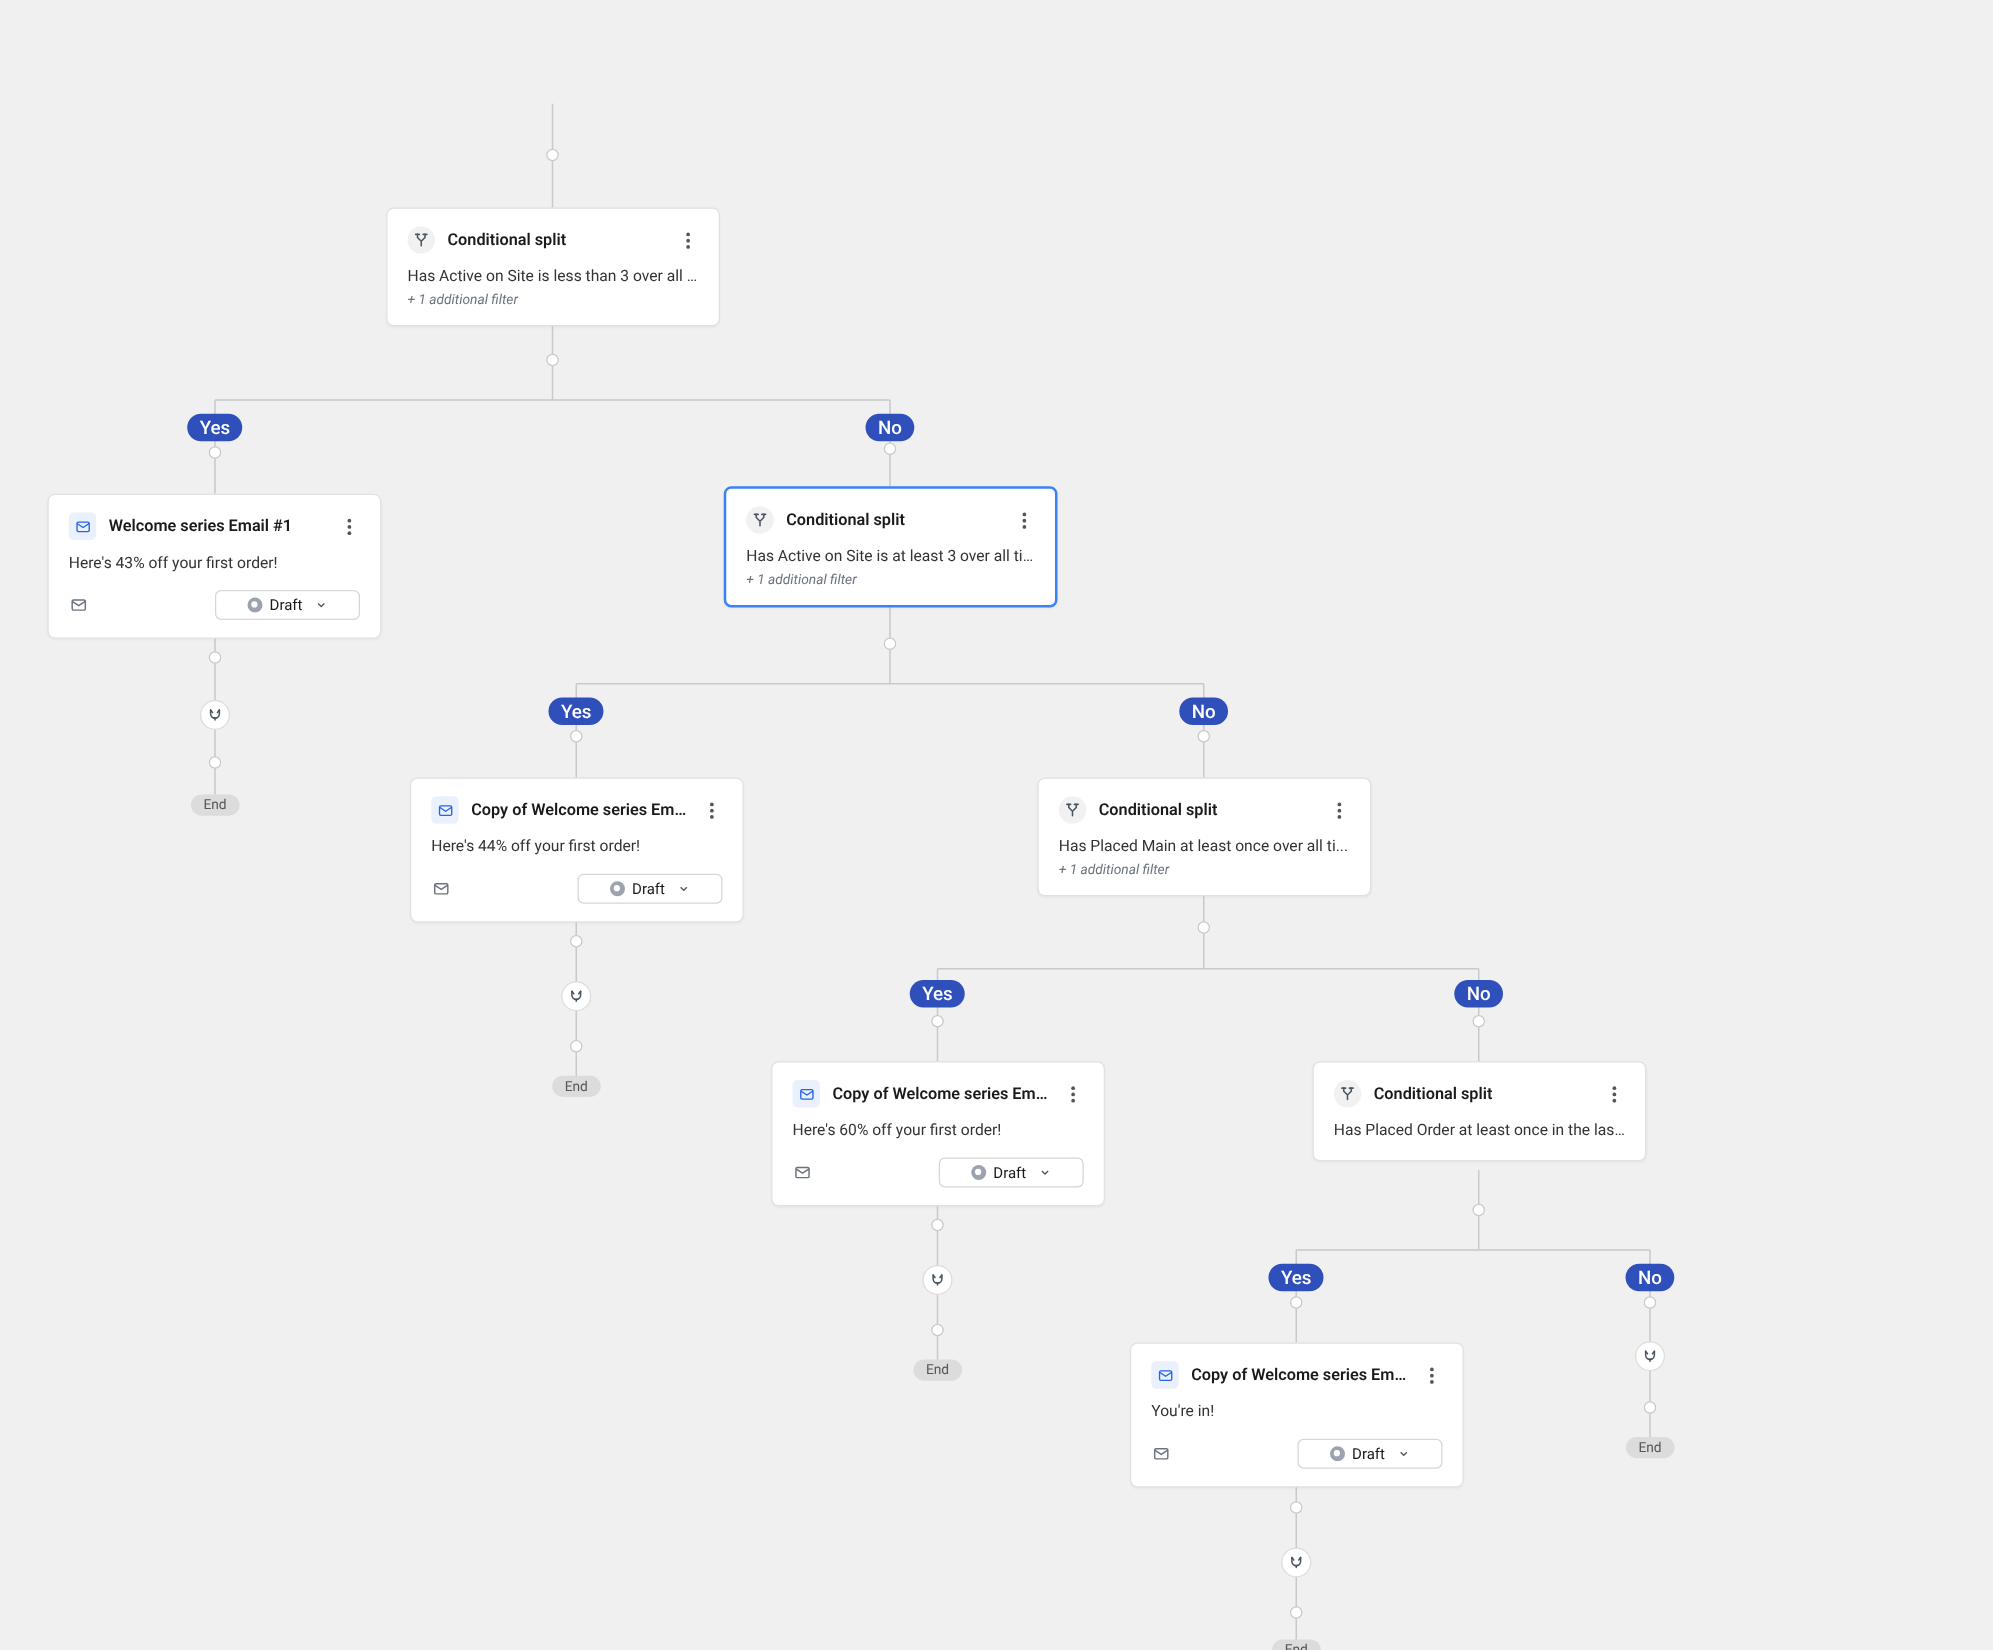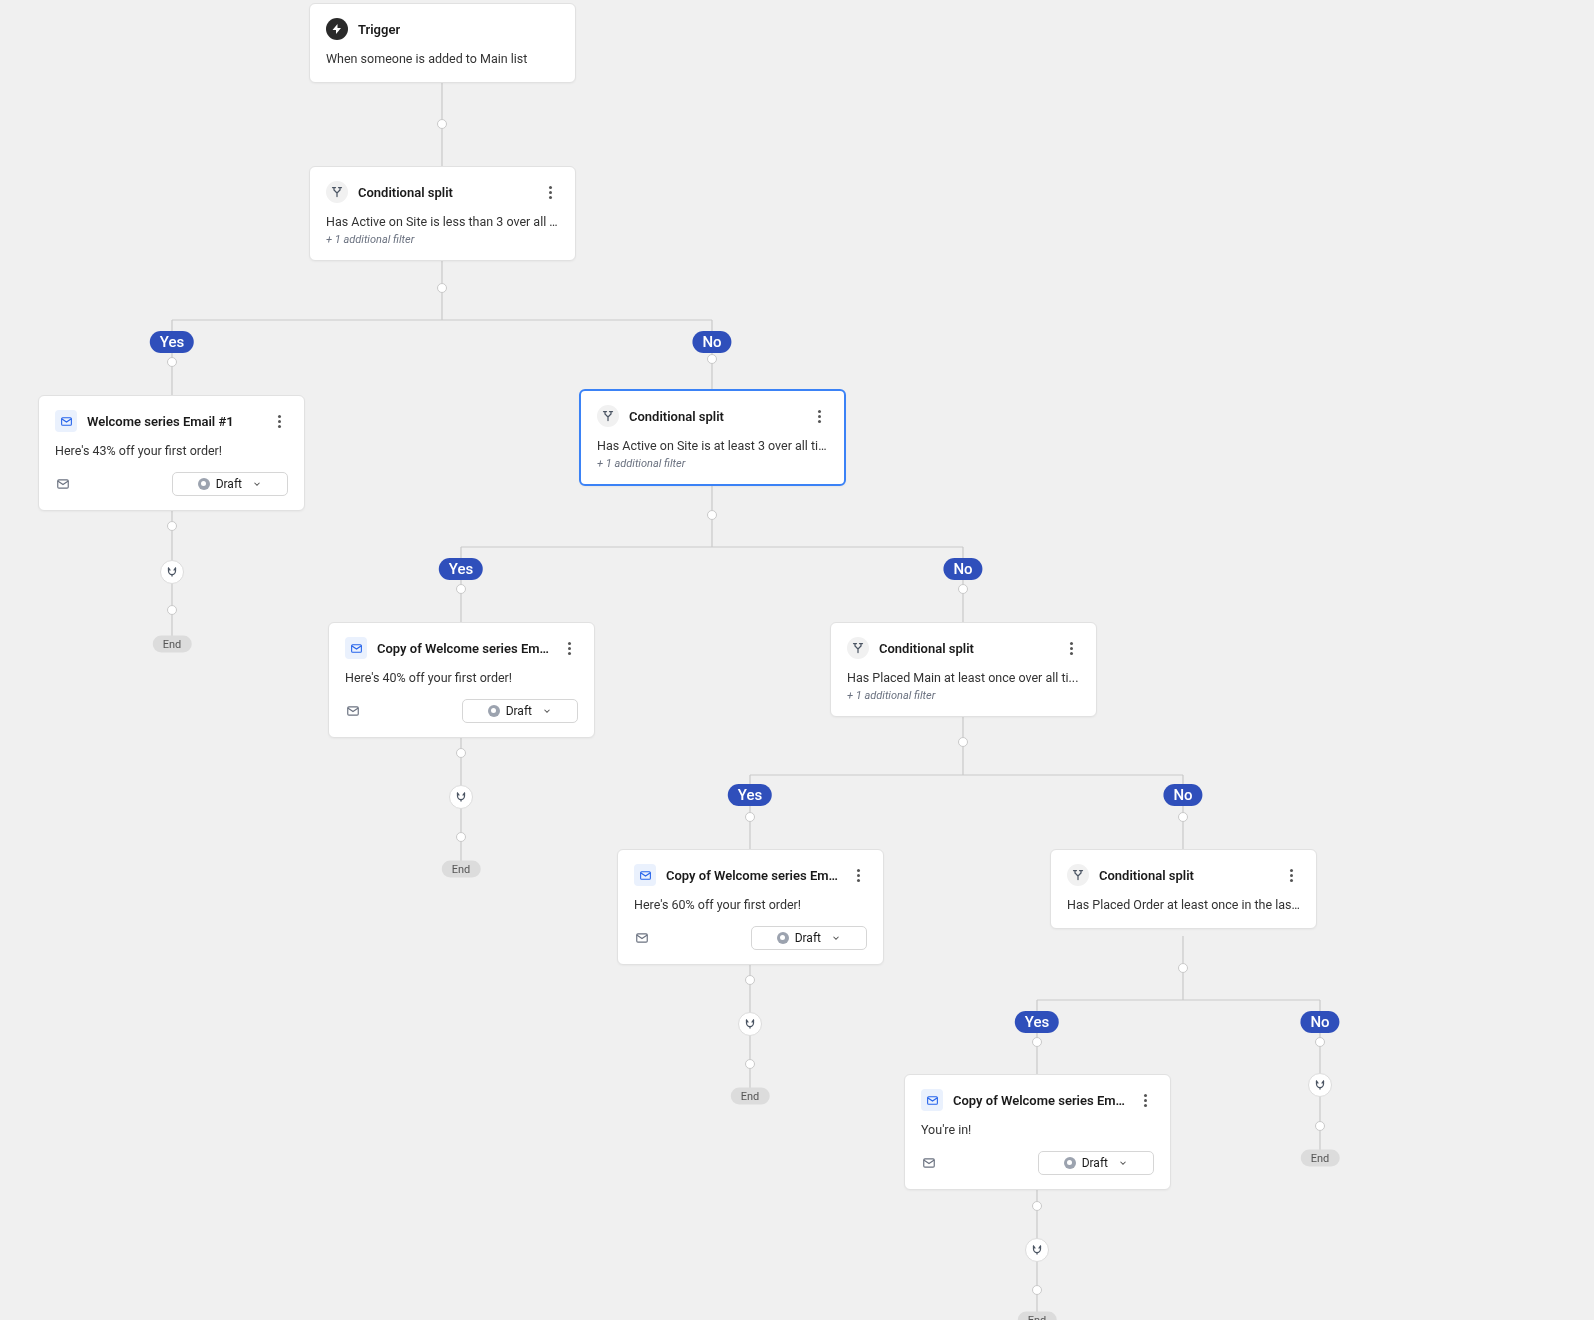--- a/index.html
+++ b/index.html
@@ -270,31 +270,20 @@
         <path d="M5 4l3 4M19 4l-3 4"></path>
       </svg>
 </div>
 
 <div class="end-pill" style="left:172px;top:644px">End</div>
 <div class="end-pill" style="left:461px;top:869px">End</div>
 <div class="end-pill" style="left:750px;top:1096px">End</div>
 <div class="end-pill" style="left:1320px;top:1158px">End</div>
 <div class="end-pill" style="left:1037px;top:1320px">End</div>
 
-<div class="node" style="left:309px;top:3px;width:267px">
-  <div class="node-header">
-    <div class="icon-circle icon-trigger">
-      <svg width="12" height="12" viewBox="0 0 24 24" fill="#fff">
-            <path d="M13 2L3 14h7v8l10-12h-7z"></path>
-          </svg>
-    </div>
-    <div class="node-title">Trigger</div>
-  </div>
-  <div class="node-desc">When someone is added to Main list</div>
-</div>
 
 <div class="node" style="left:309px;top:166px;width:267px">
   <div class="node-header">
     <div class="icon-circle icon-split">
       <svg width="12" height="12" viewBox="0 0 24 24" fill="none" stroke="#4b5563" stroke-width="2.5" stroke-linecap="round">
             <path d="M6 3v5l6 6v7M18 3v5l-6 6"></path>
             <path d="M3 3h6M15 3h6"></path>
           </svg>
     </div>
     <div class="node-title">Conditional split</div>
@@ -360,21 +349,21 @@
       <svg width="13" height="13" viewBox="0 0 24 24" fill="none" stroke="#2563eb" stroke-width="2">
             <rect x="3" y="5" width="18" height="14" rx="2"></rect>
             <path d="M3 7l9 6 9-6"></path>
           </svg>
     </div>
     <div class="node-title">Copy of Welcome series Em...</div>
     <div class="kebab">
           <div></div>
         </div>
   </div>
-  <div class="node-desc">Here's 40% off your first order!</div>
+  <div class="node-desc">Here's 44% off your first order!</div>
   <div class="email-footer">
     <div class="email-channel">
       <svg width="14" height="14" viewBox="0 0 24 24" fill="none" stroke="#6b7280" stroke-width="2">
             <rect x="3" y="5" width="18" height="14" rx="2"></rect>
             <path d="M3 7l9 6 9-6"></path>
           </svg>
     </div>
     <div class="draft-btn">
       <span class="draft-dot"></span>
       <span>Draft</span>

